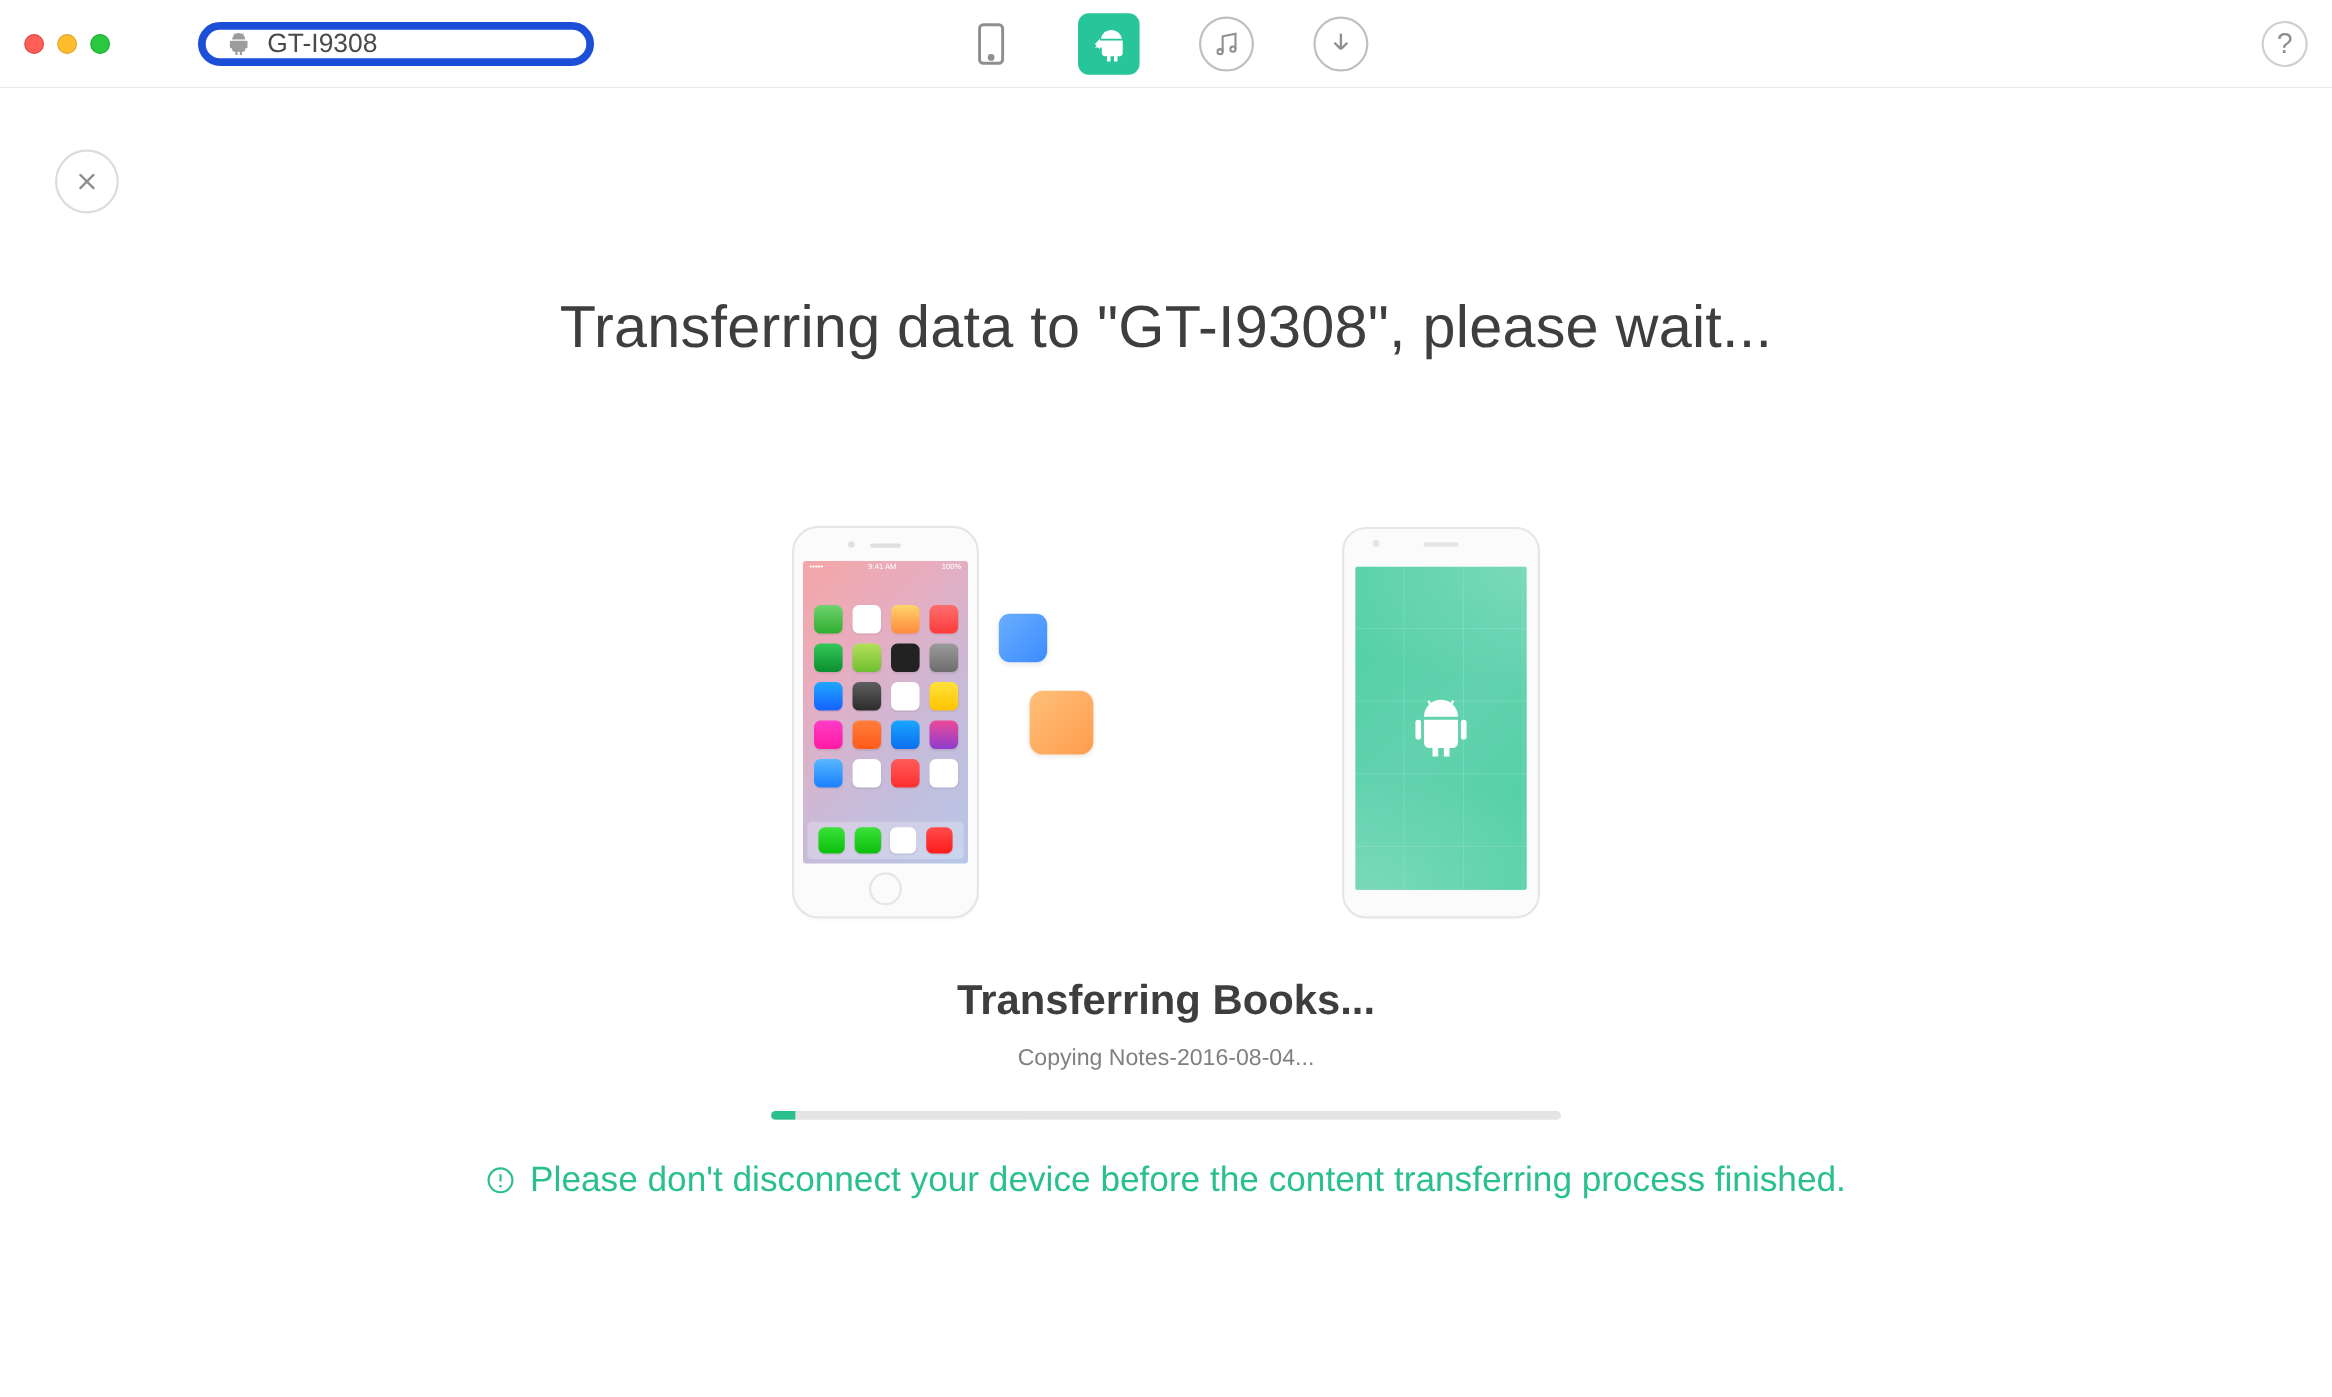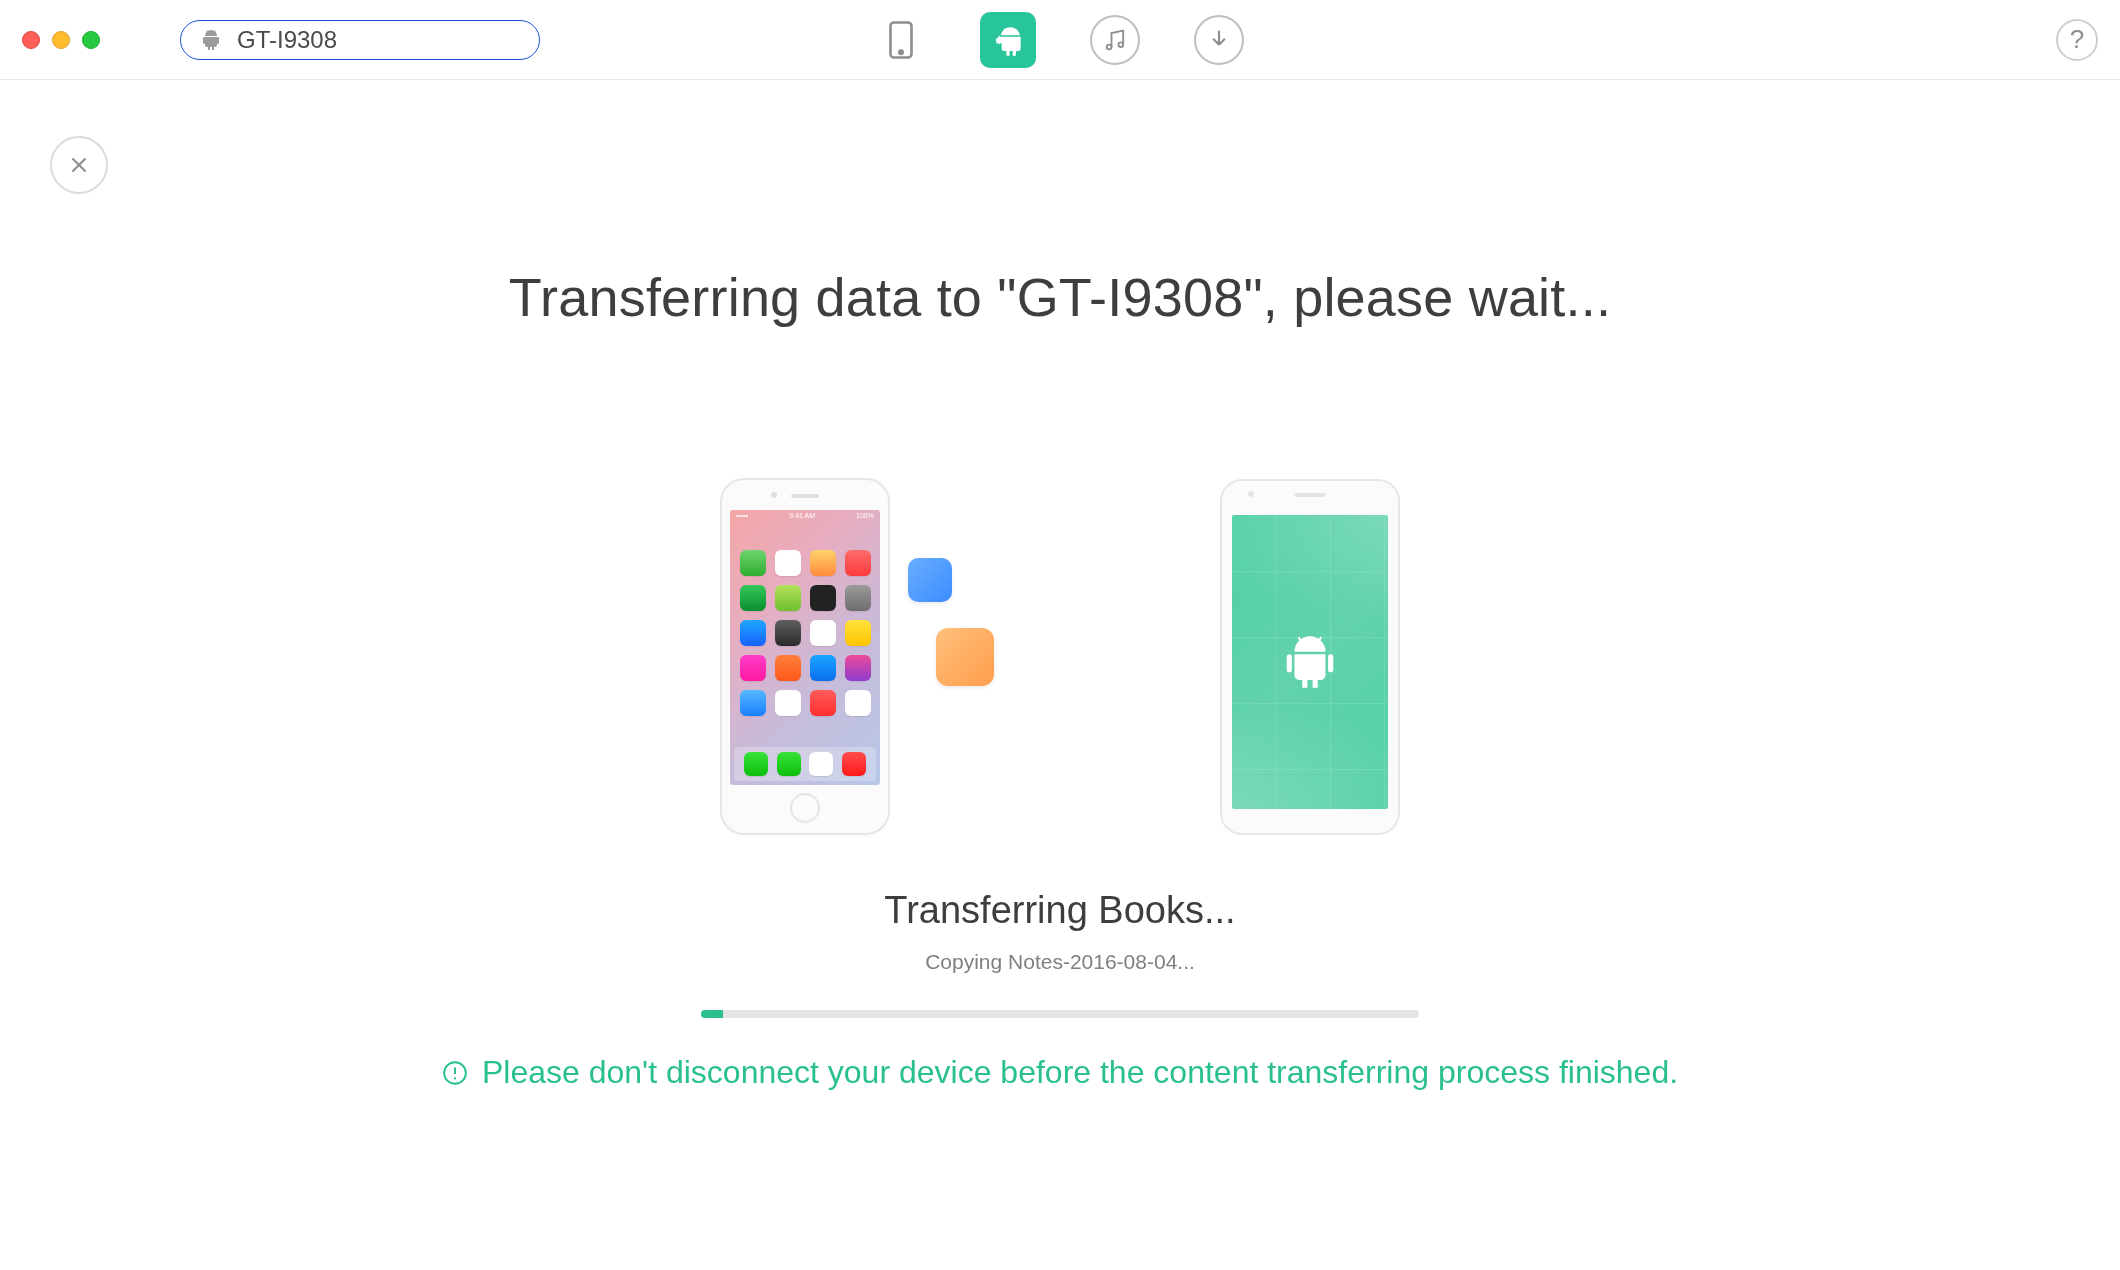--- a/index.html
+++ b/index.html
@@ -31,21 +31,21 @@
     }
     .tr-close { background:#ff5f57; border:1px solid #e0443e; }
     .tr-min   { background:#ffbd2e; border:1px solid #dea123; }
     .tr-max   { background:#28c940; border:1px solid #1aab29; }
 
     .device-pill {
       margin-left: 80px;
       display: flex;
       align-items: center;
       height: 40px;
-      border: 1px solid #1d4ed8;
+      border: 7px solid #1d4ed8;
       border-radius: 26px;
       padding: 0 28px 0 18px;
       min-width: 360px;
       background:#fff;
       gap: 14px;
     }
     .device-pill .android-mini {
       width: 24px; height:24px; color:#9b9b9b;
     }
     .device-pill span.label {
@@ -236,21 +236,21 @@
       background-size:54px 66px;
       background-position: -10px -10px;
     }
     .android .screen svg{width:62px;height:62px;color:#fff;position:relative;}
 
     
     .status-title{
       margin-top: 54px;
       font-size:38px;
       color:#3e3e3e;
-      font-weight:400;
+      font-weight:700;
     }
     .status-sub{
       margin-top: 18px;
       font-size:21px;
       color:#808080;
       font-weight:300;
     }
     .progress{
       margin-top: 36px;
       width: 718px;

